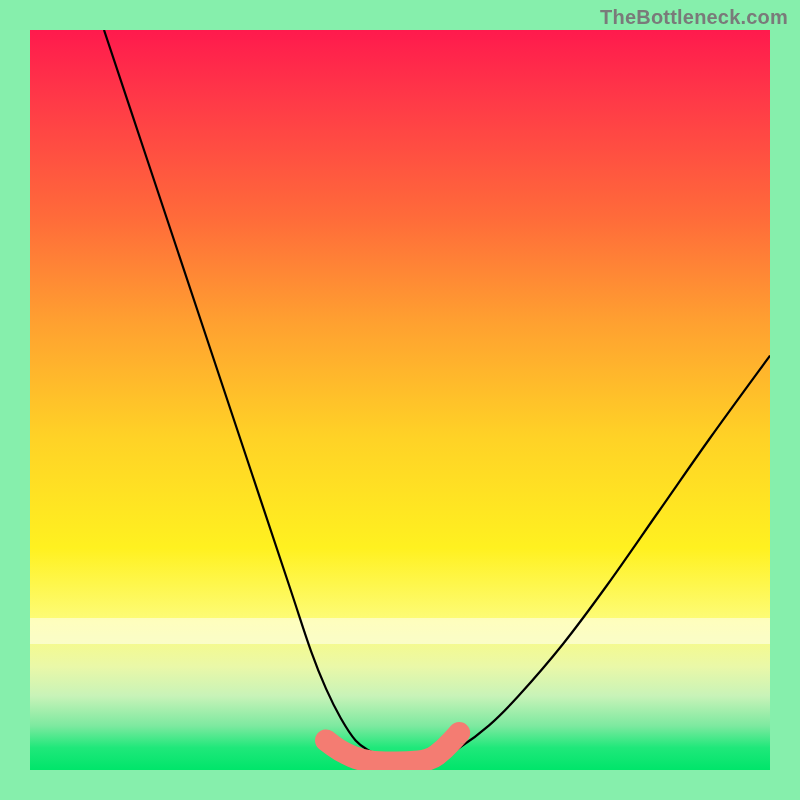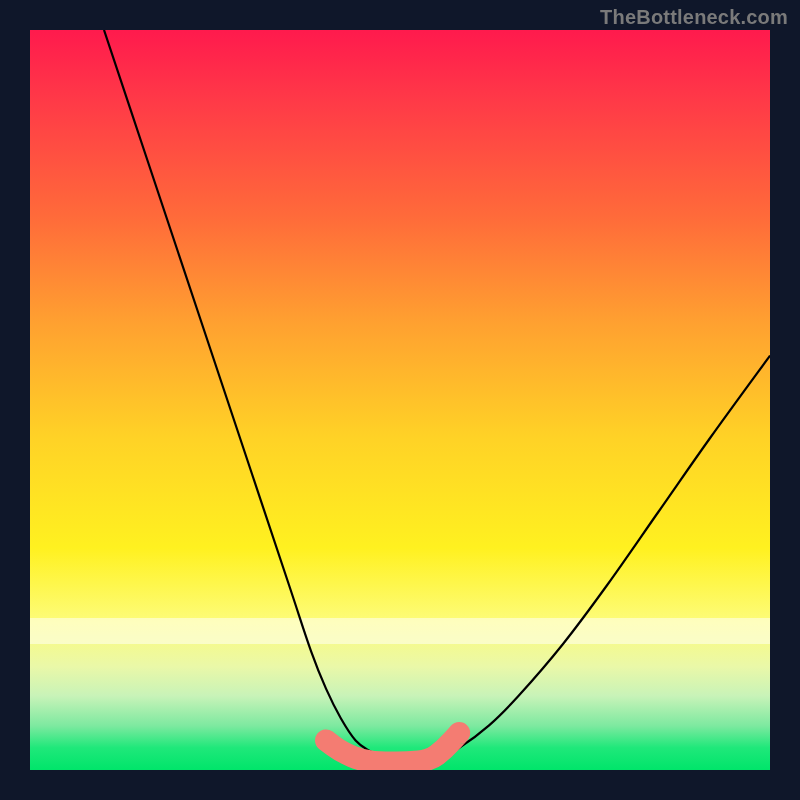--- a/index.html
+++ b/index.html
@@ -10,21 +10,21 @@
     background: #000;
     overflow: hidden;
     font-family: Arial, Helvetica, sans-serif;
   }
   .frame {
     position: absolute;
     left: 0;
     top: 0;
     width: 800px;
     height: 800px;
-    background: #0f172a;
+    background: #86efac;
   }
   .plot {
     position: absolute;
     left: 30px;
     top: 30px;
     width: 740px;
     height: 740px;
     background: linear-gradient(to bottom,
       #ff1a4d 0%,
       #ff3b47 10%,

